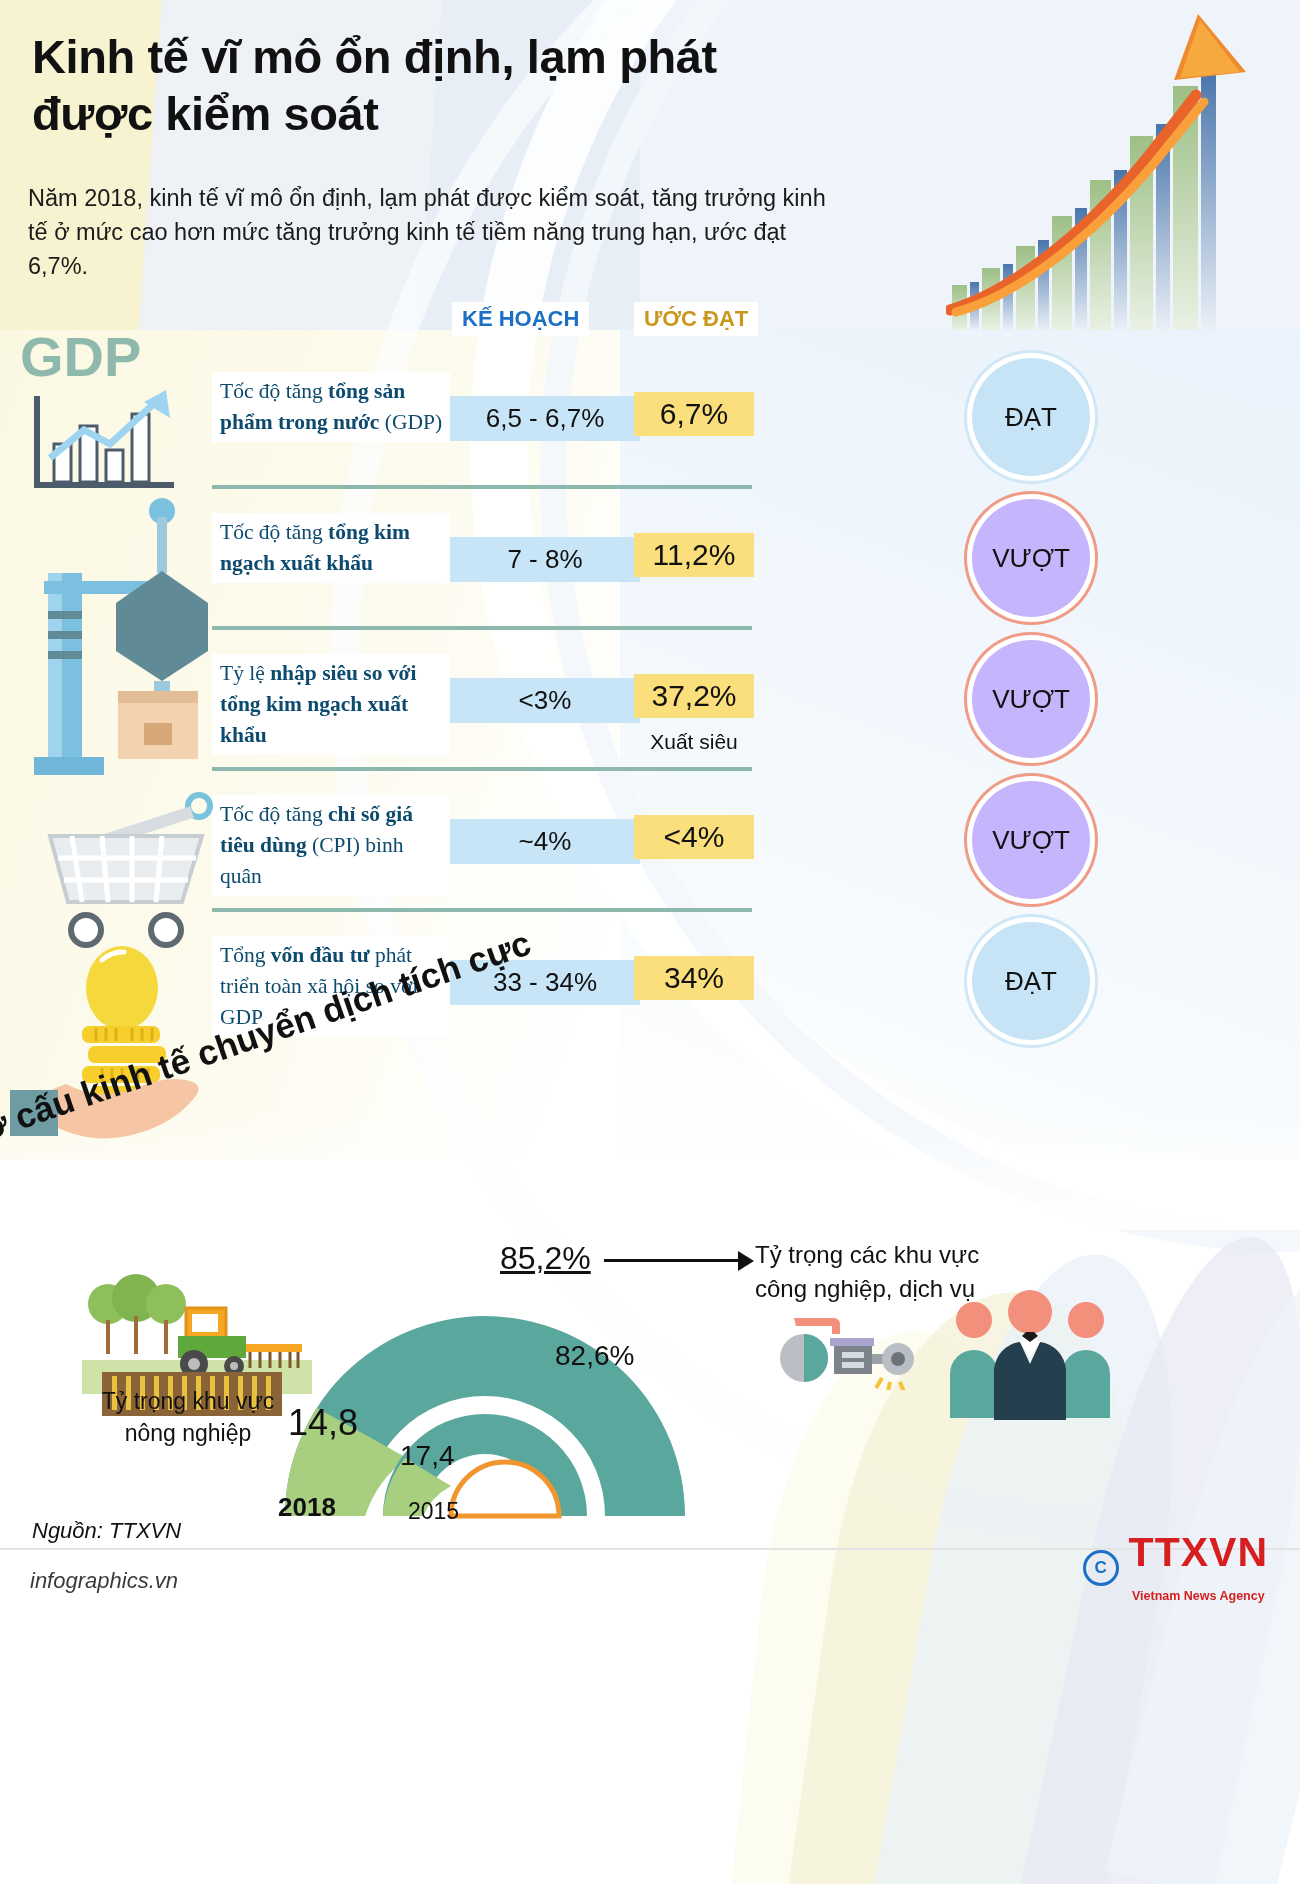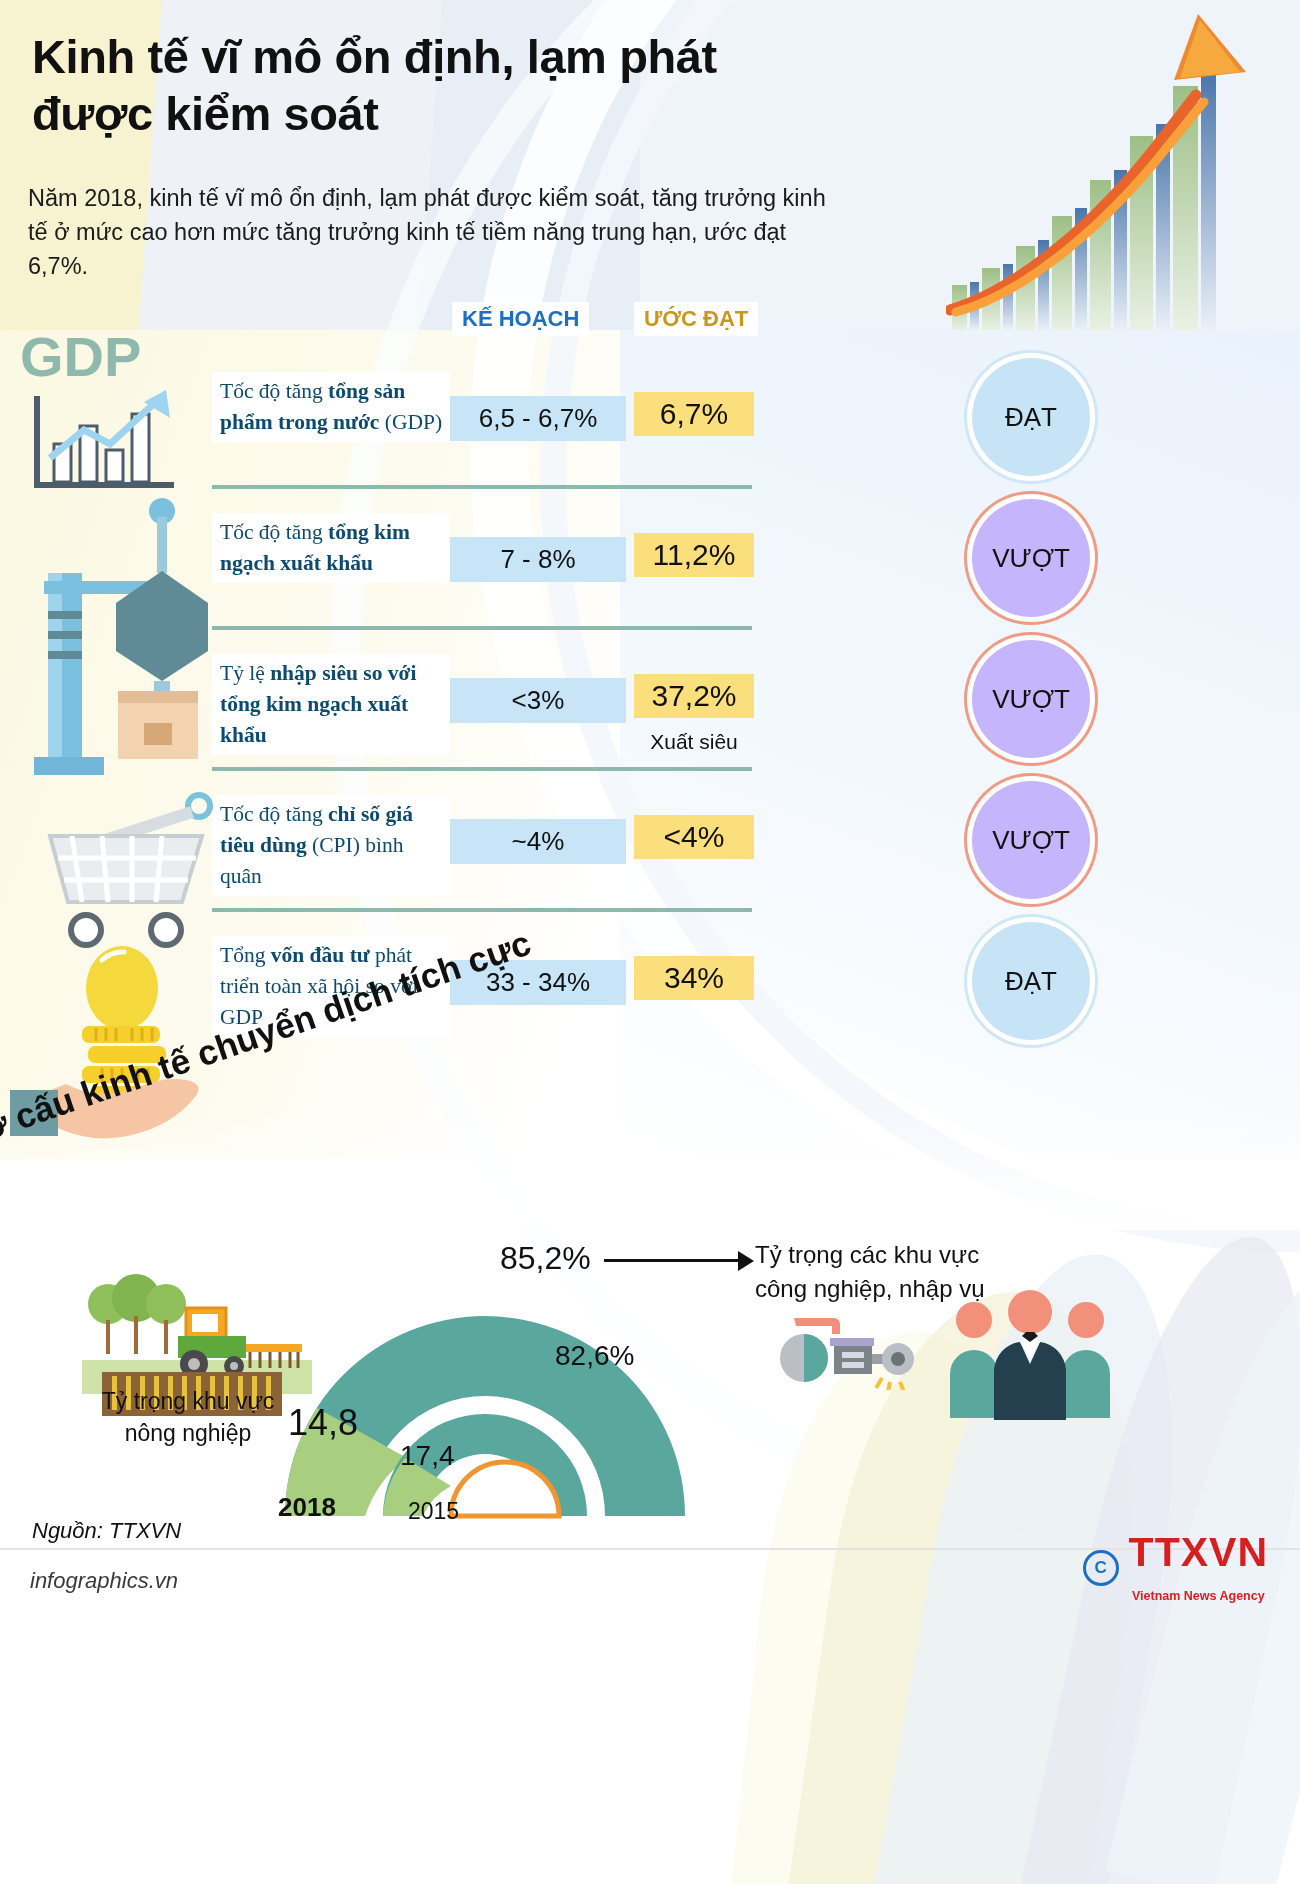--- a/index.html
+++ b/index.html
@@ -39,41 +39,41 @@
   .hero{position:absolute;right:24px;top:10px;width:330px;height:320px;}
 
   
   .table{position:absolute;left:0;top:344px;width:1300px;}
   .row{position:relative;height:141px;}
   .row .divider{position:absolute;left:212px;top:0;width:540px;height:4px;background:#8cb8ae;}
   .row-label{position:absolute;left:212px;top:28px;width:226px;
         font-size:21.5px;line-height:1.44;color:#0c4a6e;background:#fff;padding:4px 4px 4px 8px;font-family:Liberation Serif, serif;}
   .row-label b{font-weight:bold;}
   .cell-plan{position:absolute;left:450px;width:160px;text-align:center;
-        background:#c7e5f7;font-size:26px;color:#111;padding:7px 8px;top:52px;}
+        background:#c7e5f7;font-size:26px;color:#111;padding:7px 15px;top:52px;}
   .cell-est{position:absolute;left:634px;width:120px;text-align:center;
         background:#fbdf7c;font-size:30px;color:#111;padding:5px 0;top:48px;}
   .cell-est-note{position:absolute;left:634px;width:120px;top:104px;text-align:center;
         font-size:21px;color:#111;}
   .badge{position:absolute;left:972px;top:14px;width:118px;height:118px;border-radius:50%;
         display:flex;align-items:center;justify-content:center;font-size:26px;color:#111;}
   .badge.dat{background:#c6e4f6;box-shadow:0 0 0 5px #ffffff,0 0 0 8px #cfe7f7;}
   .badge.vuot{background:#c4b5fd;box-shadow:0 0 0 5px #ffffff,0 0 0 8px #f09b85;}
 
   
   .colhead{position:absolute;top:-42px;font-weight:bold;font-size:22px;background:#fff;padding:4px 10px;}
   .colhead.plan{left:452px;color:#1b6fc4;}
   .colhead.est{left:634px;color:#c9971a;}
 
   
   .diag-title{position:absolute;left:18px;top:1108px;width:660px;height:200px;
         font-size:35px;font-weight:bold;color:#111;transform:rotate(-19deg);
         transform-origin:left bottom;}
   .donut-lbl{position:absolute;font-size:32px;color:#111;}
-  .lbl-852{left:500px;top:1240px;}
+  .lbl-852{left:500px;top:1240px;text-decoration:underline;}
   .lbl-826{left:555px;top:1340px;font-size:28px;}
   .lbl-148{left:288px;top:1402px;font-size:36px;}
   .lbl-174{left:400px;top:1440px;font-size:28px;}
   .yr-2018{position:absolute;left:278px;top:1492px;font-size:26px;font-weight:bold;color:#111;}
   .yr-2015{position:absolute;left:408px;top:1498px;font-size:23px;color:#111;}
   .arrow-note{position:absolute;left:755px;top:1238px;width:250px;font-size:24px;line-height:1.4;color:#111;}
   .arrow-line{position:absolute;left:604px;top:1259px;width:140px;height:3px;background:#111;}
   .arrow-head{position:absolute;left:738px;top:1251px;width:0;height:0;
         border-left:16px solid #111;border-top:10px solid transparent;border-bottom:10px solid transparent;}
   .agri-note{position:absolute;left:88px;top:1385px;width:200px;text-align:center;font-size:23px;line-height:1.4;color:#111;}
@@ -321,21 +321,21 @@
 
 <div class="donut-lbl lbl-852">85,2%</div>
 <div class="donut-lbl lbl-826">82,6%</div>
 <div class="donut-lbl lbl-148">14,8</div>
 <div class="donut-lbl lbl-174">17,4</div>
 <div class="yr-2018">2018</div>
 <div class="yr-2015">2015</div>
 
 <div class="arrow-line"></div>
 <div class="arrow-head"></div>
-<div class="arrow-note">Tỷ trọng các khu vực công nghiệp, nhập vụ</div>
+<div class="arrow-note">Tỷ trọng các khu vực công nghiệp, dịch vụ</div>
 <div class="agri-note">Tỷ trọng khu vực nông nghiệp</div>
 
 <svg style="position:absolute;left:778px;top:1300px;width:140px;height:90px;" viewBox="0 0 140 90">
   <path d="M16 18 h40 a6 6 0 0 1 6 6 v10 h-8 v-8 h-36 z" fill="#f2907b"></path>
   <circle cx="26" cy="58" r="24" fill="#b9bfc4"></circle>
   <path d="M26 34 a24 24 0 0 1 0 48 Z" fill="#5aa79e"></path>
   <rect x="56" y="44" width="38" height="30" fill="#7d8489"></rect>
   <rect x="64" y="52" width="22" height="6" fill="#d6dbdf"></rect>
   <rect x="64" y="62" width="22" height="6" fill="#d6dbdf"></rect>
   <rect x="52" y="38" width="44" height="8" fill="#a8a4cf"></rect>

